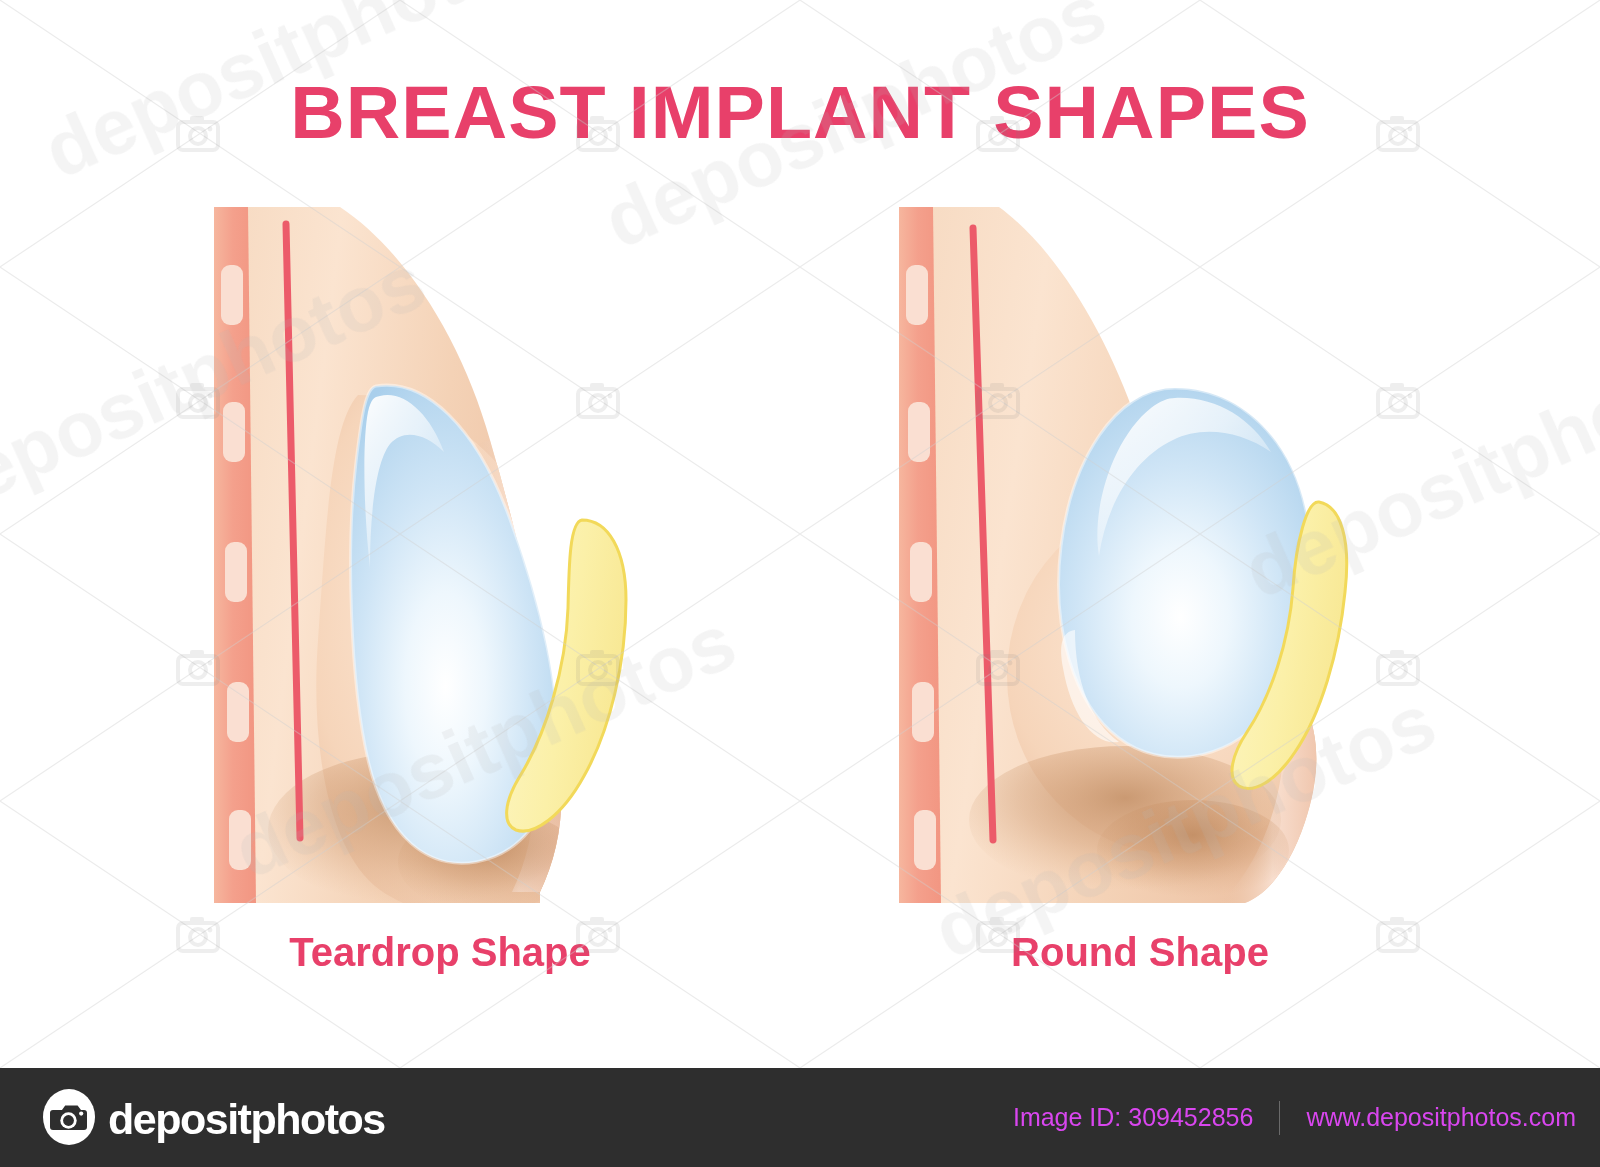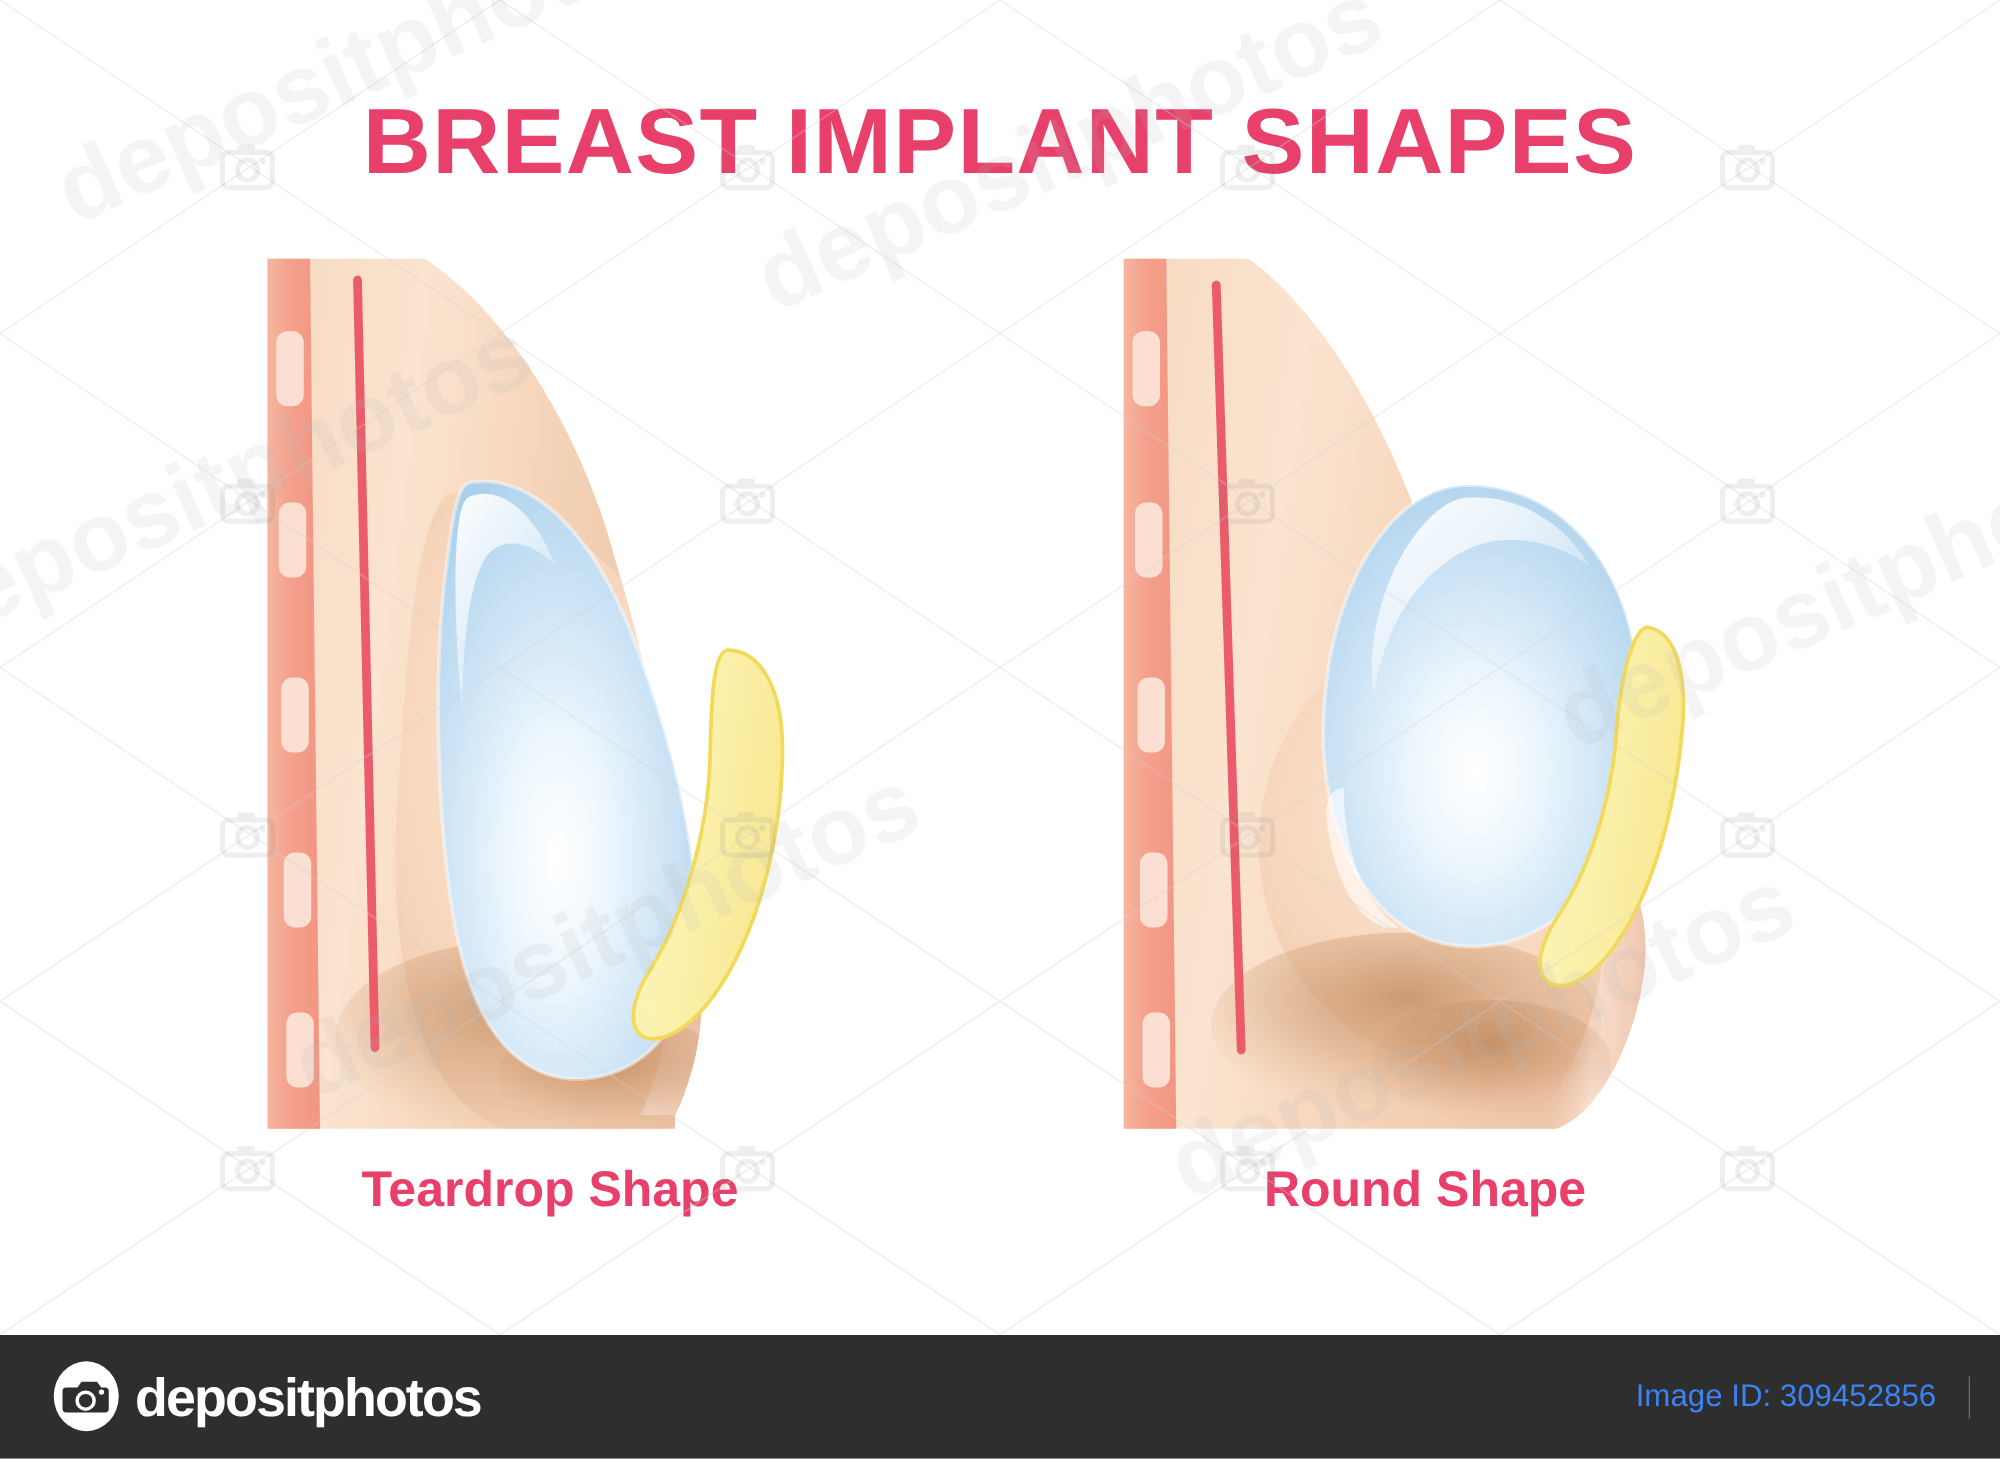--- a/index.html
+++ b/index.html
@@ -106,21 +106,21 @@
     right: 24px;
     top: 0;
     height: 99px;
     display: flex;
     align-items: center;
     gap: 0px;
   }
   .footer-meta {
     font-family: "Liberation Sans", sans-serif;
     font-size: 25px;
-    color: #3b82f6;
+    color: #d946ef;
     white-space: nowrap;
   }
   #footer-image-id { padding-right: 26px; }
   #footer-divider {
     width: 1px;
     height: 34px;
     background: #6a6a6a;
   }
   #footer-url { padding-left: 26px; }
 </style>
@@ -436,17 +436,18 @@
         <circle cx="28.5" cy="32.5" r="8.2" fill="#ffffff"></circle>
         <circle cx="28.5" cy="32.5" r="5.4" fill="#2e2e2e"></circle>
         <circle cx="41.2" cy="25.6" r="2.1" fill="#ffffff"></circle>
       </svg>
       <span id="footer-logo-text">depositphotos</span>
     </div>
 
     <div id="footer-right">
       <span id="footer-image-id" class="footer-meta">Image ID: 309452856</span>
       <span id="footer-divider"></span>
+      <span id="footer-url" class="footer-meta">www.depositphotos.com</span>
     </div>
 
   </div>
 
 </div>
 
 </body></html>

